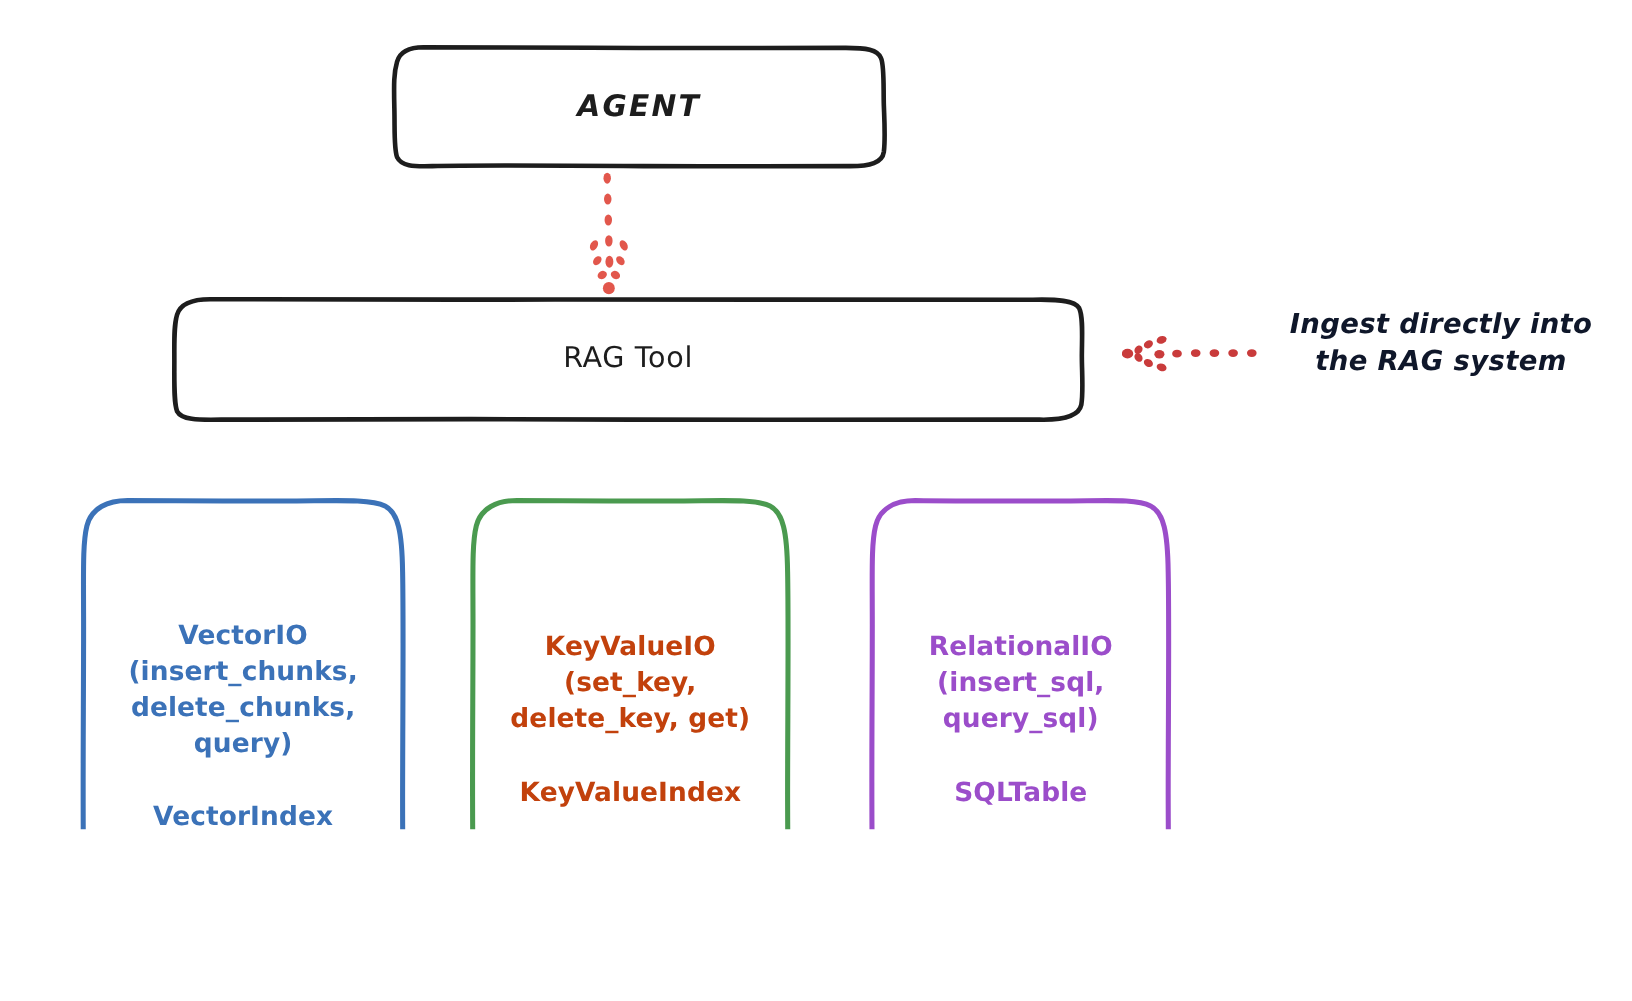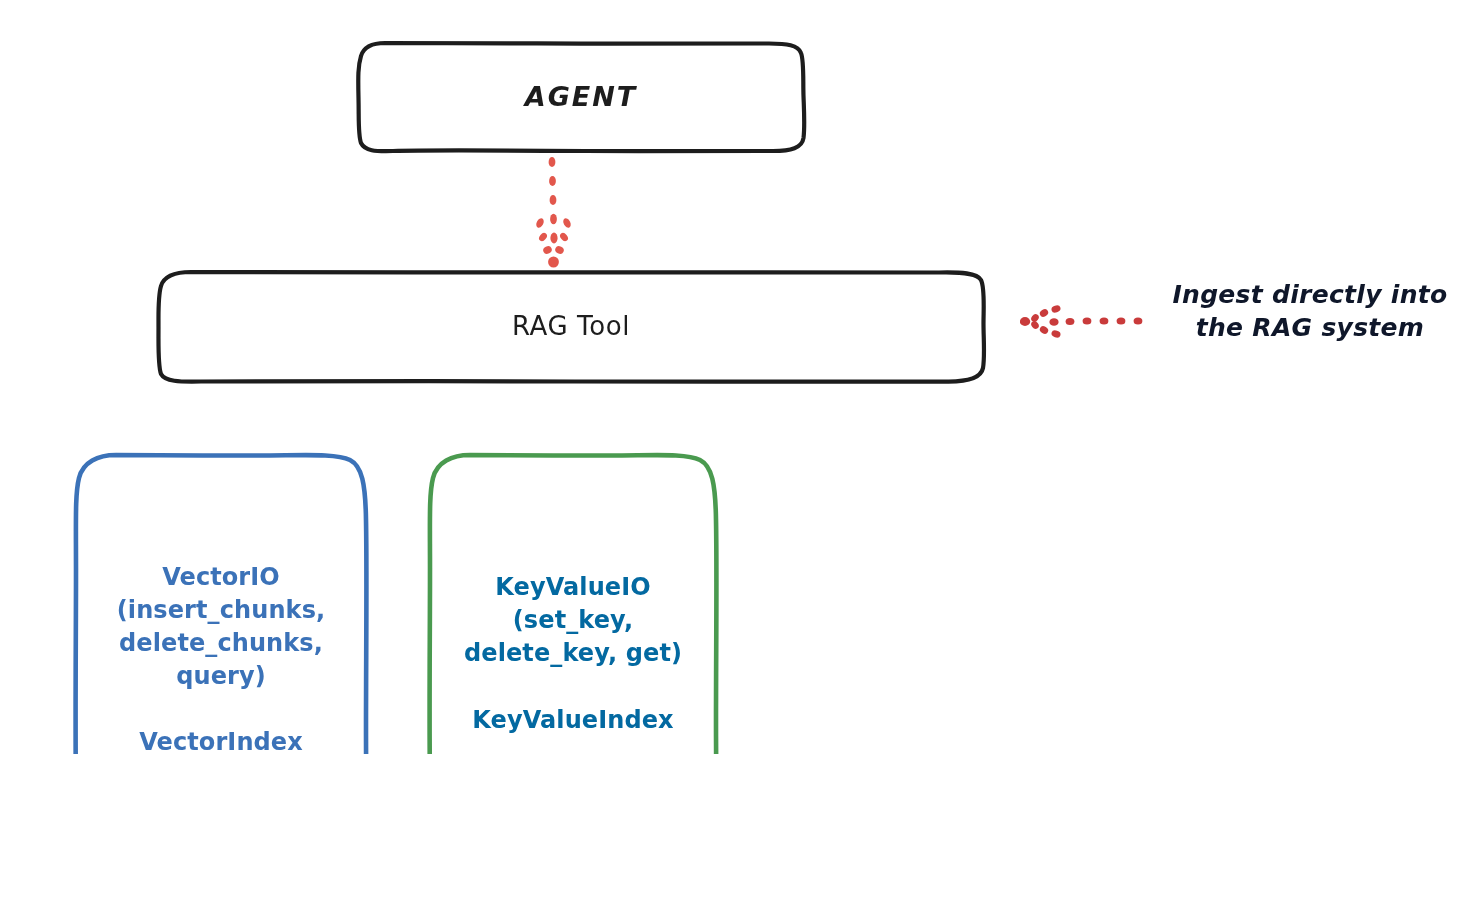--- a/index.html
+++ b/index.html
@@ -90,21 +90,21 @@
     height: 420px;
   }
   #vectorio-node .node-label { color: #3b72b8; }
 
   #keyvalueio-node {
     left: 426px;
     top: 450px;
     width: 294px;
     height: 408px;
   }
-  #keyvalueio-node .node-label { color: #0369a1; }
+  #keyvalueio-node .node-label { color: #c2410c; }
 
   #relationalio-node {
     left: 790px;
     top: 450px;
     width: 276px;
     height: 408px;
   }
   #relationalio-node .node-label { color: #9b4dca; }
 
   
@@ -242,14 +242,29 @@
                C290,204 291,118 290,70 C289.5,34 286,16 274,10
                C260,3 228,5.5 184,5.5 C140,5.5 64,5.5 44,5 Z" fill="#ffffff" stroke="#4a9a4f" stroke-width="4.6" stroke-linecap="round" stroke-linejoin="round"></path>
     </svg>
     <div class="node-label">KeyValueIO
 (set_key,
 delete_key, get)
 
 KeyValueIndex</div>
   </div>
 
+  <div class="node provider-node" id="relationalio-node">
+    <svg class="node-svg" viewBox="0 0 276 408" preserveAspectRatio="none">
+      <path d="M42,5 C24,5 10,12 6,28 C2,44 3,70 3,118
+               C3,186 2,272 3,330 C3.5,370 5,394 15,401
+               C27,408 56,404.5 100,404 C148,403.5 212,405 238,402
+               C257,400 269,392 271,376 C273,356 272,320 272,272
+               C272,204 273,118 272,70 C271.5,34 268,16 256,10
+               C243,3 214,5.5 172,5.5 C132,5.5 60,5.5 42,5 Z" fill="#ffffff" stroke="#9b4dca" stroke-width="4.6" stroke-linecap="round" stroke-linejoin="round"></path>
+    </svg>
+    <div class="node-label">RelationalIO
+(insert_sql,
+query_sql)
+
+SQLTable</div>
+  </div>
 
 </div>
 
 </body></html>

